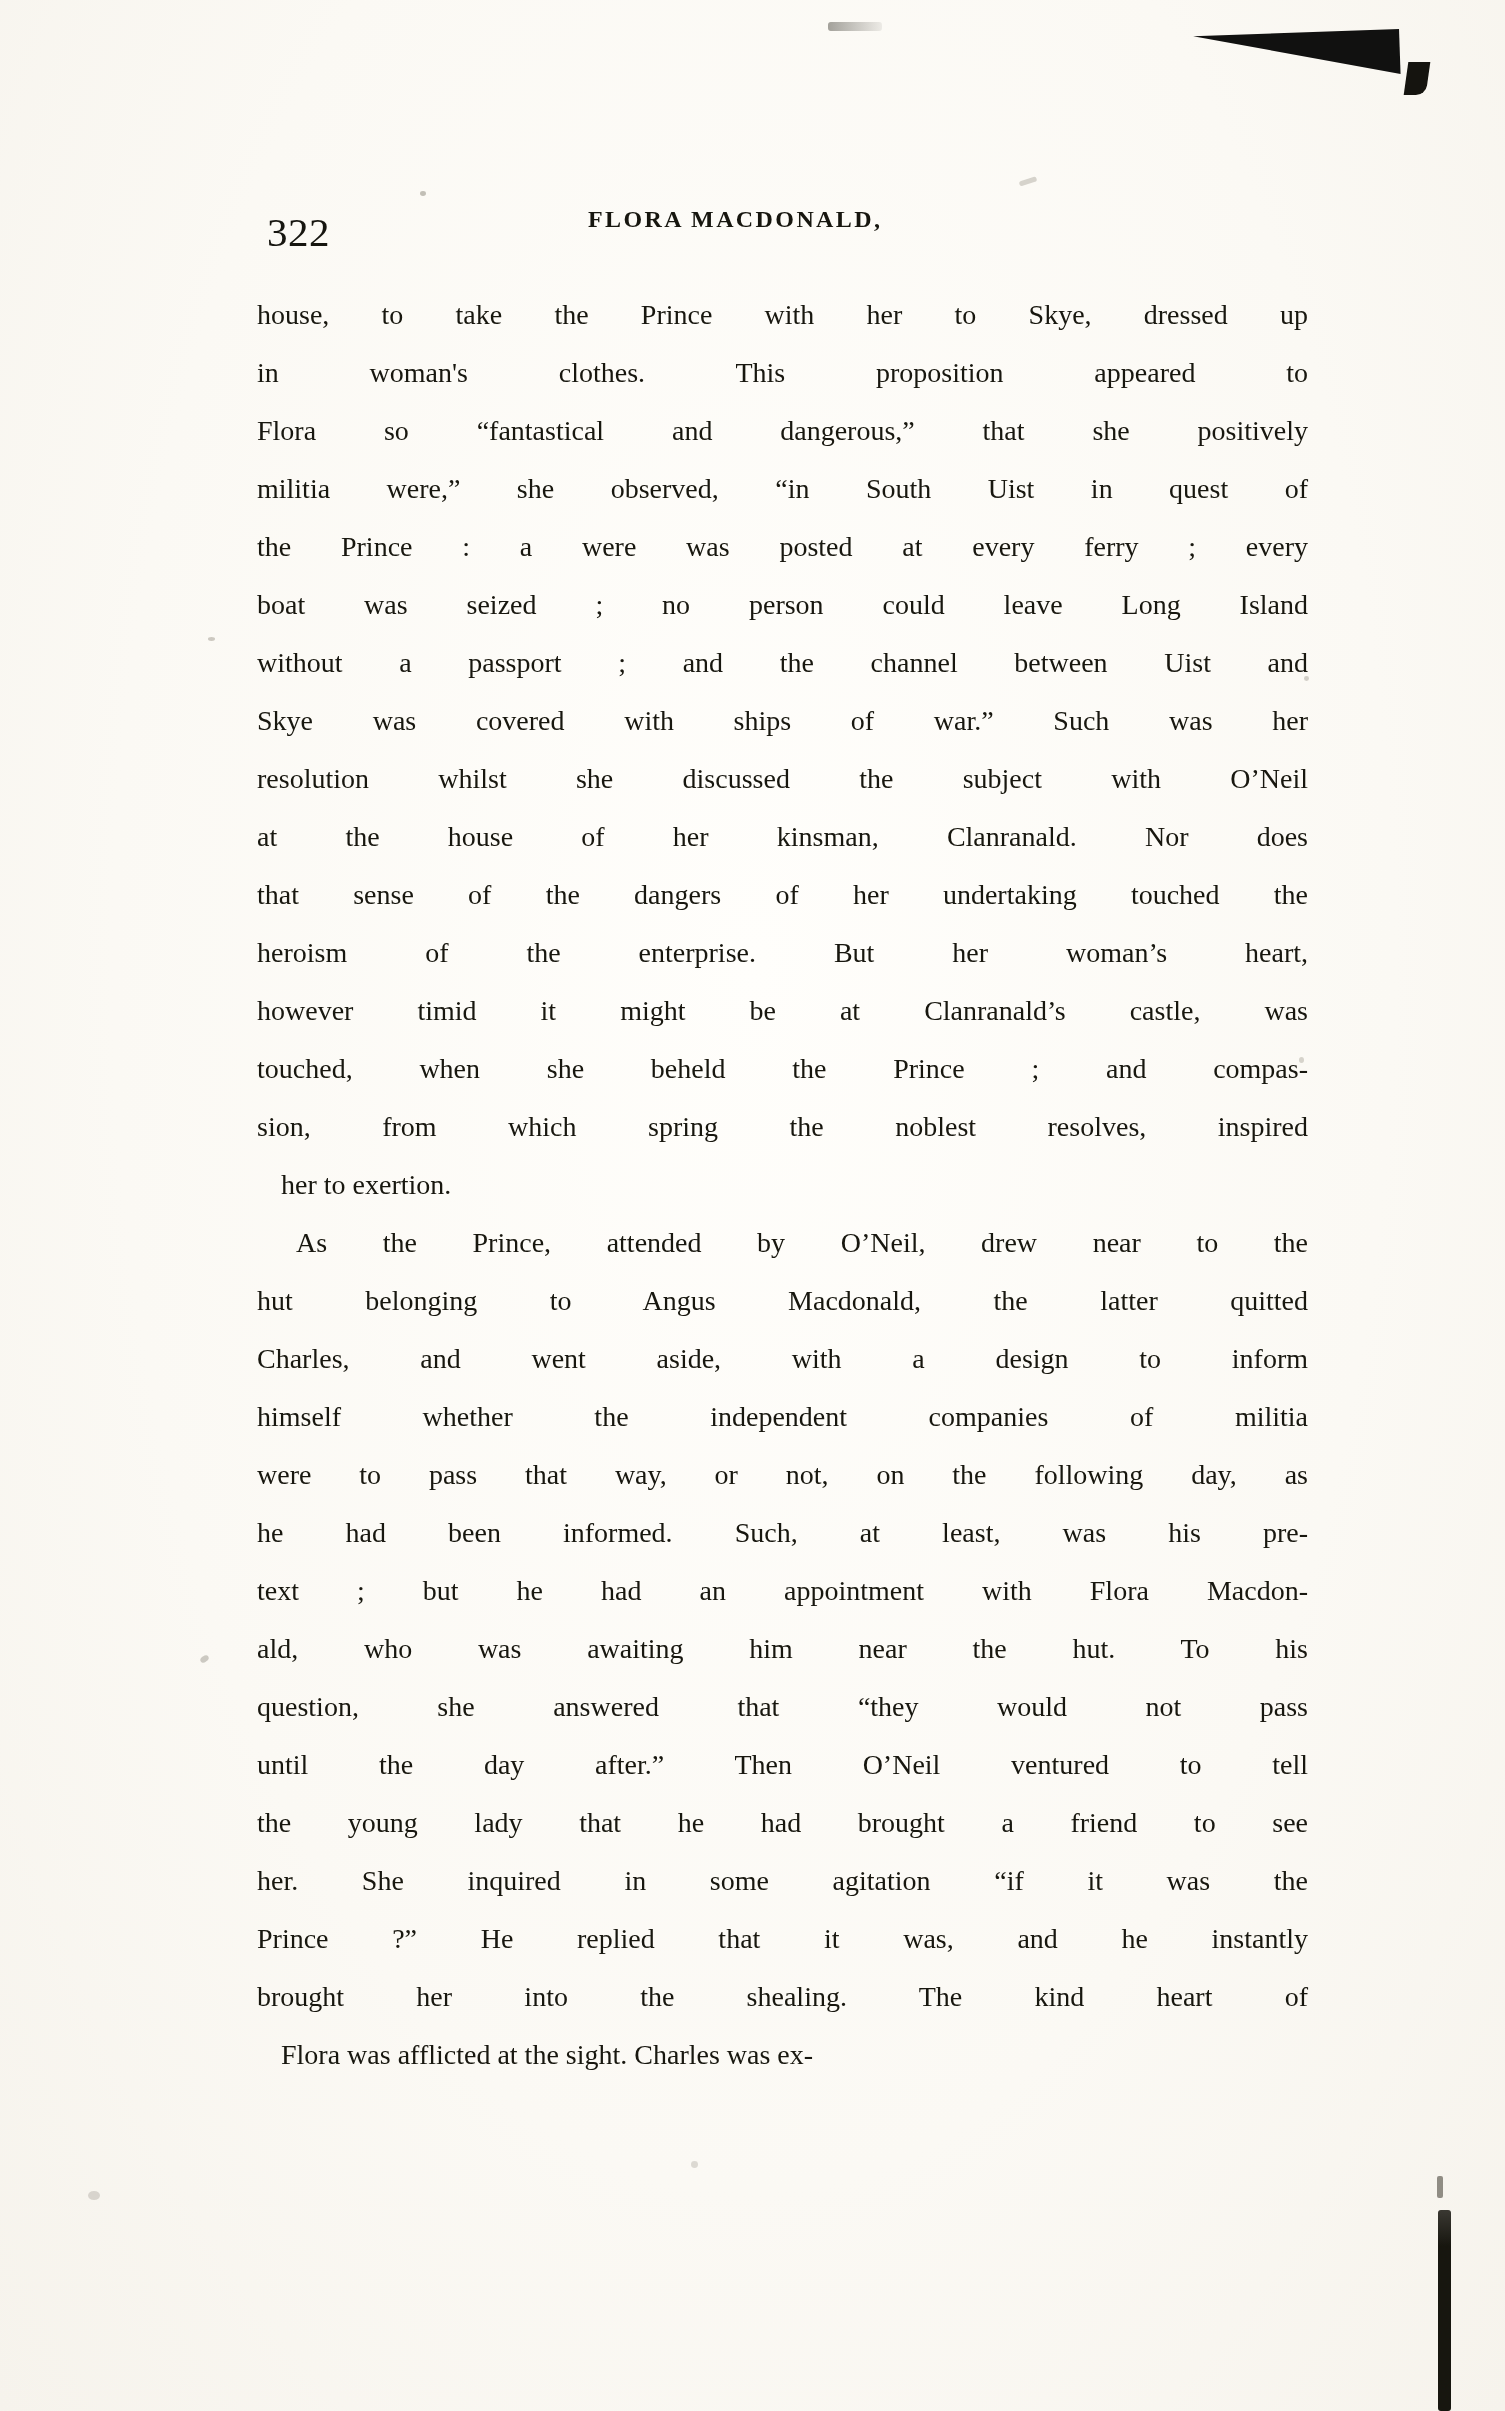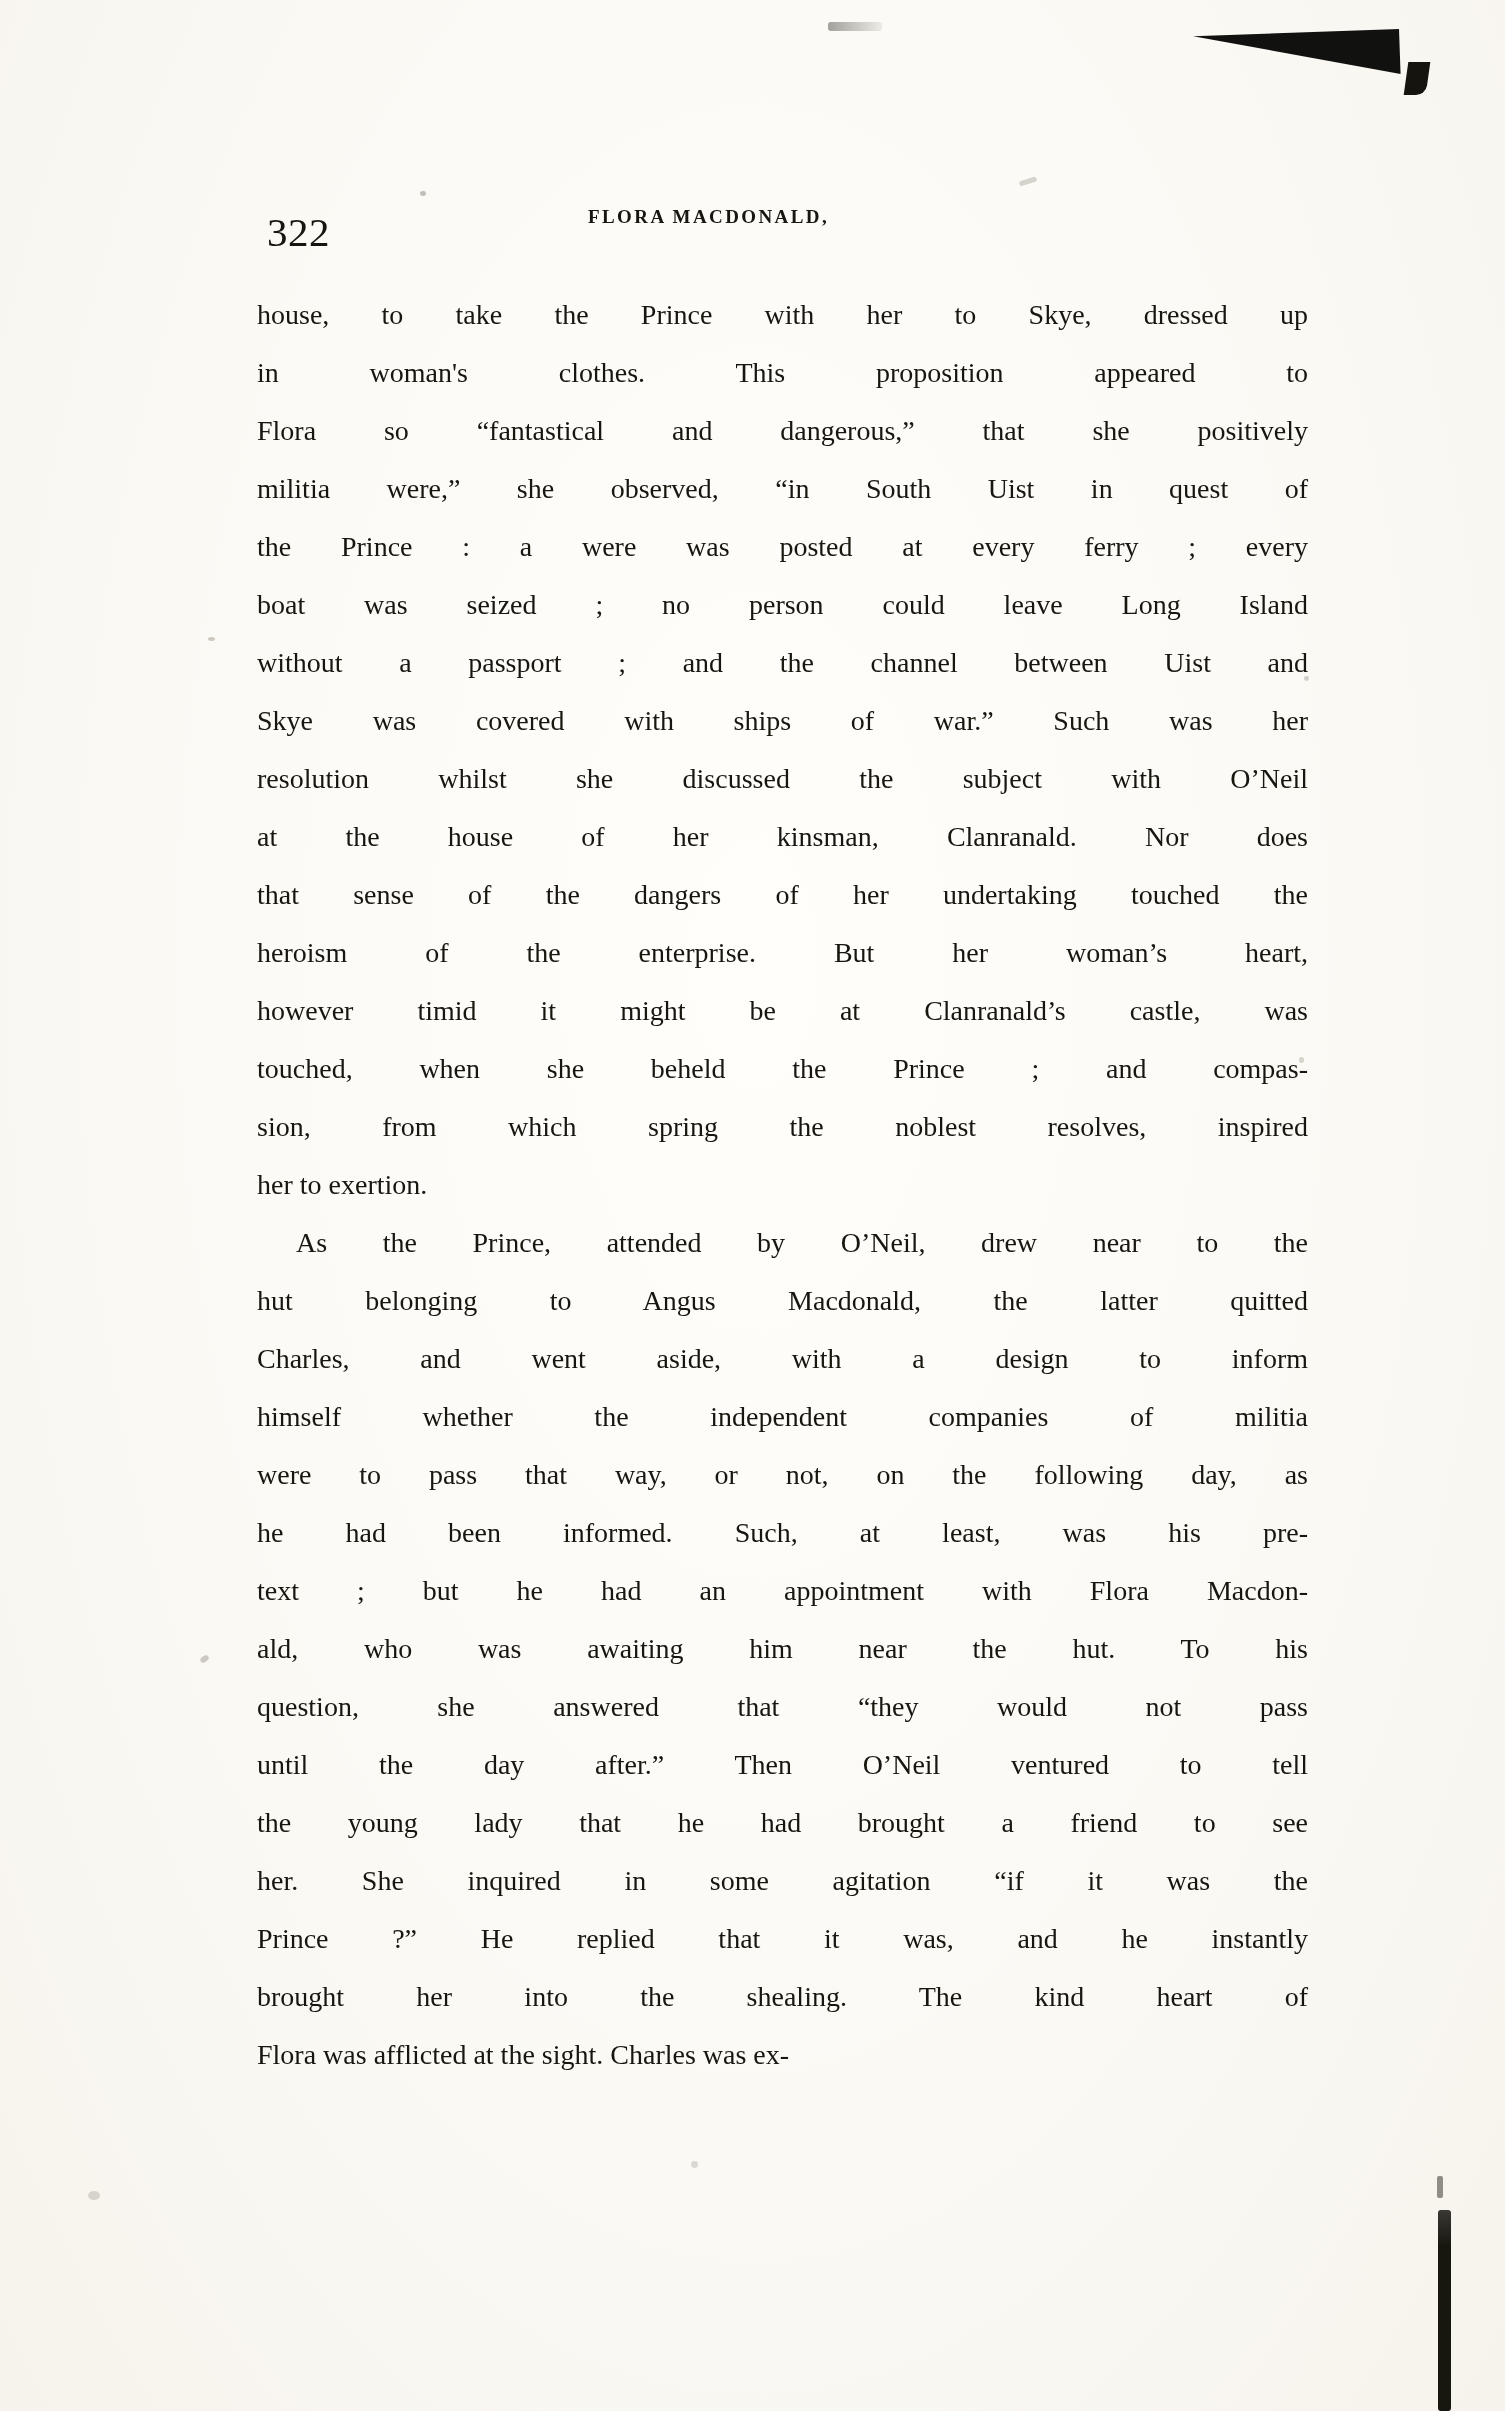--- a/index.html
+++ b/index.html
@@ -112,21 +112,21 @@
     left: 267px;
     top: 12px;
     font-size: 41px;
     letter-spacing: 0.5px;
     color: #16150f;
   }
   .head-title {
     position: absolute;
     left: 588px;
     top: 9.8px;
-    font-size: 19px;
+    font-size: 24px;
     letter-spacing: 2.4px;
     font-weight: 700;
     color: #17160f;
   }
 
   
   .body-block {
     position: absolute;
     left: 257px;
     top: 286px;
@@ -145,20 +145,21 @@
   }
   
   .para .ln.j {
     text-align: justify;
     text-align-last: justify;
     white-space: normal;
   }
   .para .ln.last {
     text-align: left;
     text-align-last: left;
+    margin-left: 24px;
   }
   .ln.indent {
     text-indent: 39px;
   }
 </style>
 </head>
 <body>
 
 <div class="page-surface"></div>
 

